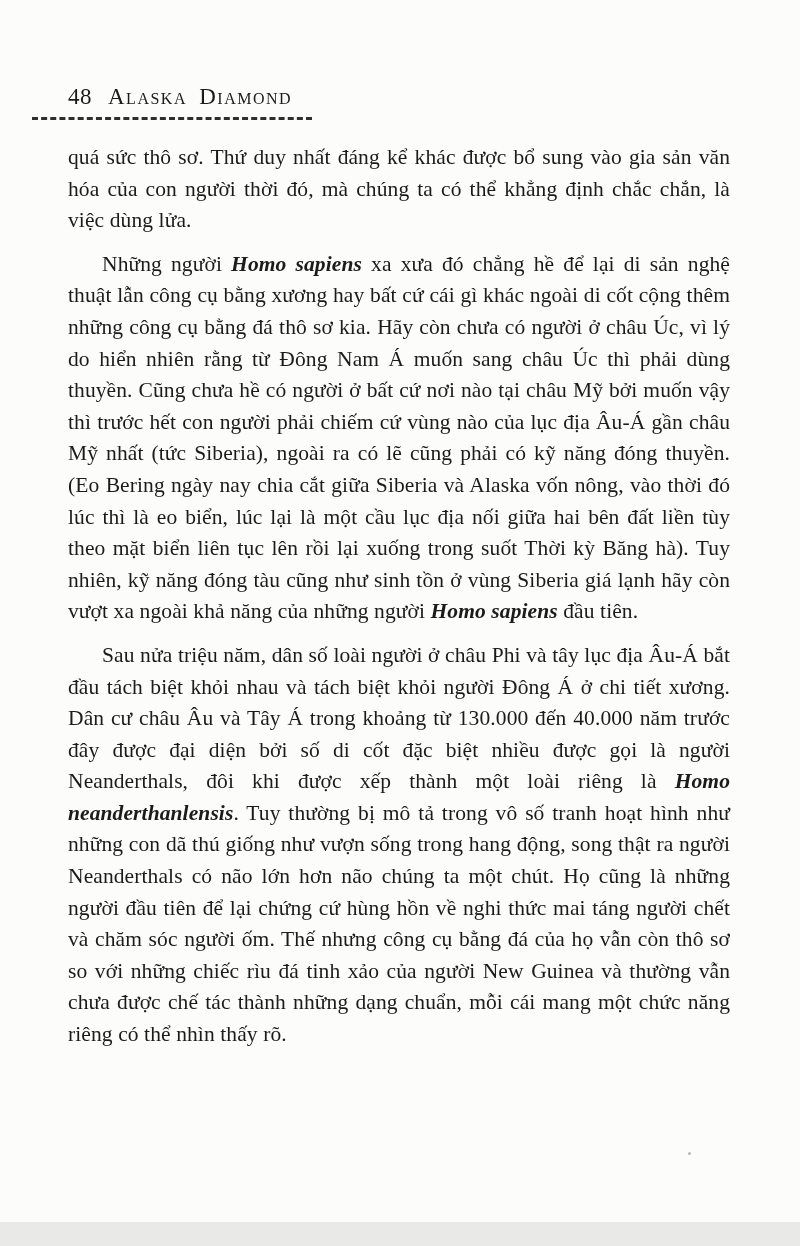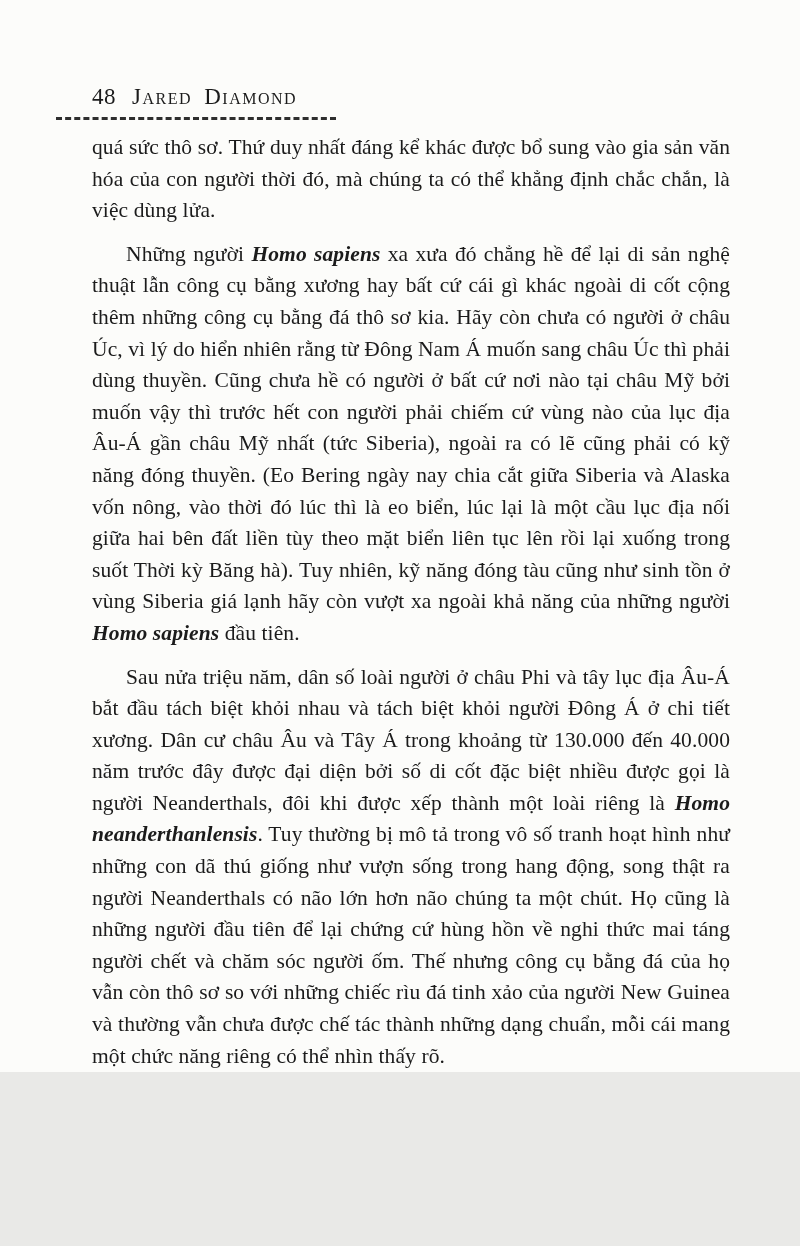--- a/index.html
+++ b/index.html
@@ -3,25 +3,25 @@
 <meta charset="utf-8">
 <style>
   html, body {
     margin: 0;
     padding: 0;
     background: #e9e9e7;
   }
   .page {
     position: relative;
     width: 800px;
-    height: 1072px;
+    height: 1222px;
     margin: 0 auto;
     background: #fcfcfa;
     box-sizing: border-box;
-    padding: 84px 70px 0 92px;
+    padding: 84px 70px 0 68px;
     color: #1b1b1b;
     font-family: "Liberation Serif", "DejaVu Serif", serif;
     overflow: hidden;
   }
   .header {
     display: flex;
     align-items: baseline;
     gap: 16px;
     font-size: 23px;
     line-height: 26px;
@@ -34,21 +34,21 @@
     letter-spacing: 1.5px;
     word-spacing: 5px;
   }
   .header-rule {
     width: 280px;
     margin-left: -36px;
     margin-top: 7px;
     border-bottom: 3px dashed #2e2e2e;
   }
   .body-text {
-    margin-top: 12px;
+    margin-top: 22px;
     font-size: 21.5px;
     line-height: 31.6px;
     text-align: justify;
     letter-spacing: 0.1px;
   }
   .body-text p {
     margin: 0;
   }
   .body-text p + p {
     margin-top: 12px;
@@ -69,21 +69,21 @@
     border-radius: 50%;
     background: #b9b9b4;
   }
 </style>
 </head>
 <body>
 
 <div class="page">
   <div class="header">
     <span class="page-number">48</span>
-    <span class="running-title">Jared Diamond</span>
+    <span class="running-title">Alaska Diamond</span>
   </div>
   <div class="header-rule"></div>
   <div class="body-text">
       <p class=""><span class="">quá sức thô sơ. Thứ duy nhất đáng kể khác được bổ sung vào gia sản văn hóa của con người thời đó, mà chúng ta có thể khẳng định chắc chắn, là việc dùng lửa.</span></p>
       <p class="indent"><span class="">Những người </span><span class="italic">Homo sapiens</span><span class=""> xa xưa đó chẳng hề để lại di sản nghệ thuật lẫn công cụ bằng xương hay bất cứ cái gì khác ngoài di cốt cộng thêm những công cụ bằng đá thô sơ kia. Hãy còn chưa có người ở châu Úc, vì lý do hiển nhiên rằng từ Đông Nam Á muốn sang châu Úc thì phải dùng thuyền. Cũng chưa hề có người ở bất cứ nơi nào tại châu Mỹ bởi muốn vậy thì trước hết con người phải chiếm cứ vùng nào của lục địa Âu-Á gần châu Mỹ nhất (tức Siberia), ngoài ra có lẽ cũng phải có kỹ năng đóng thuyền. (Eo Bering ngày nay chia cắt giữa Siberia và Alaska vốn nông, vào thời đó lúc thì là eo biển, lúc lại là một cầu lục địa nối giữa hai bên đất liền tùy theo mặt biển liên tục lên rồi lại xuống trong suốt Thời kỳ Băng hà). Tuy nhiên, kỹ năng đóng tàu cũng như sinh tồn ở vùng Siberia giá lạnh hãy còn vượt xa ngoài khả năng của những người </span><span class="italic">Homo sapiens</span><span class=""> đầu tiên.</span></p>
       <p class="indent"><span class="">Sau nửa triệu năm, dân số loài người ở châu Phi và tây lục địa Âu-Á bắt đầu tách biệt khỏi nhau và tách biệt khỏi người Đông Á ở chi tiết xương. Dân cư châu Âu và Tây Á trong khoảng từ 130.000 đến 40.000 năm trước đây được đại diện bởi số di cốt đặc biệt nhiều được gọi là người Neanderthals, đôi khi được xếp thành một loài riêng là </span><span class="italic">Homo neanderthanlensis</span><span class="">. Tuy thường bị mô tả trong vô số tranh hoạt hình như những con dã thú giống như vượn sống trong hang động, song thật ra người Neanderthals có não lớn hơn não chúng ta một chút. Họ cũng là những người đầu tiên để lại chứng cứ hùng hồn về nghi thức mai táng người chết và chăm sóc người ốm. Thế nhưng công cụ bằng đá của họ vẫn còn thô sơ so với những chiếc rìu đá tinh xảo của người New Guinea và thường vẫn chưa được chế tác thành những dạng chuẩn, mỗi cái mang một chức năng riêng có thể nhìn thấy rõ.</span></p>
     </div>
   <div class="speck"></div>
 </div>
 

